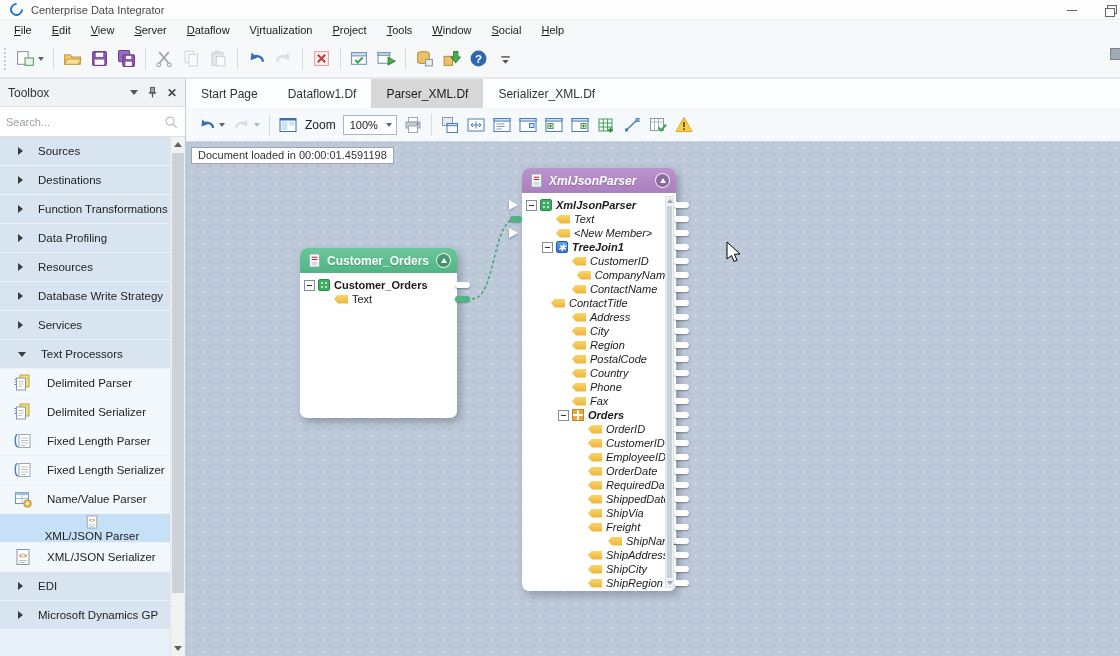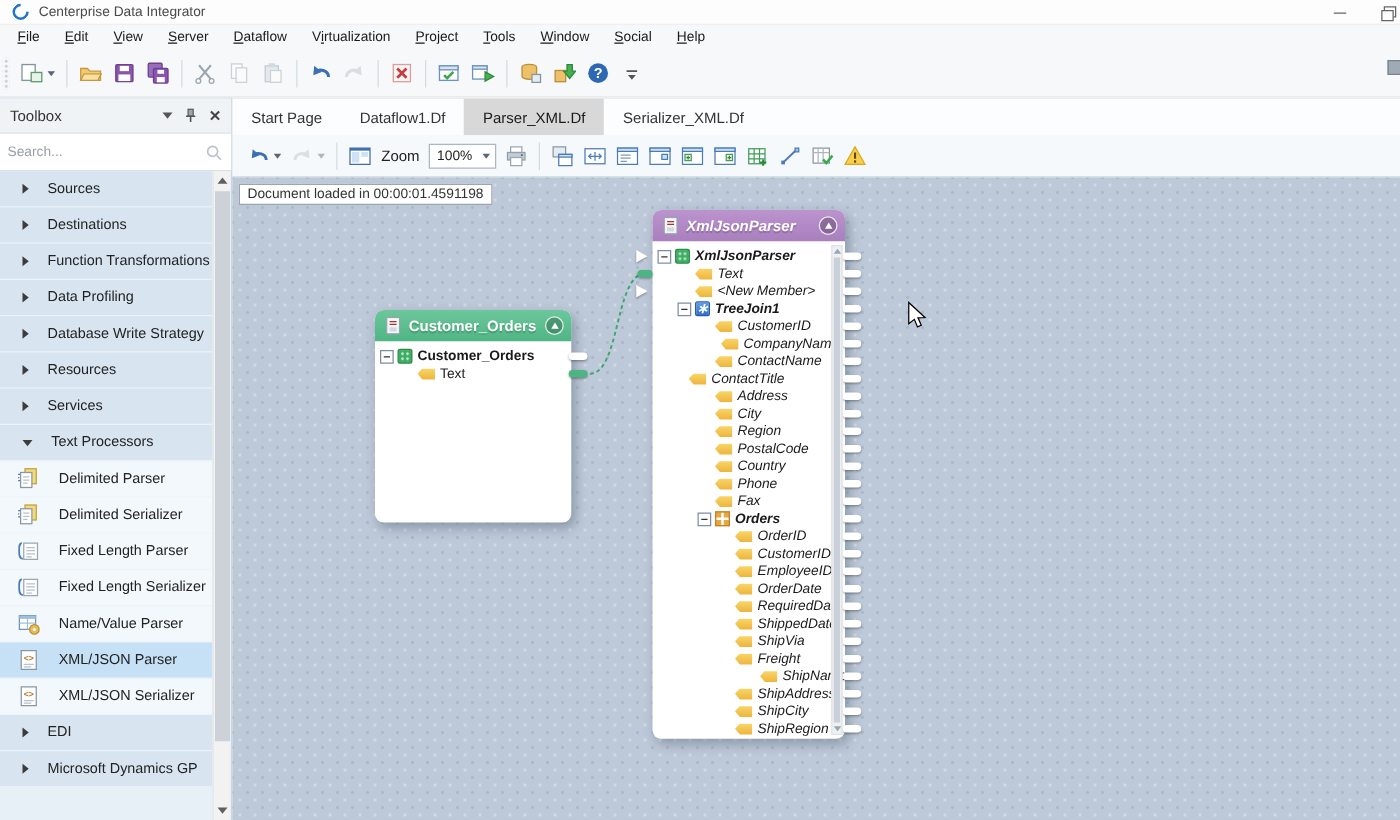--- a/index.html
+++ b/index.html
@@ -54,21 +54,21 @@
   .chev { width:0;height:0;border-left:4px solid transparent;border-right:4px solid transparent;border-top:5px solid #555; cursor:default;}
   #toolbox-search { height:30px; background:#fff; border-bottom:1px solid #d9e0e6;
     display:flex; align-items:center; padding:0 6px; }
   #toolbox-search input { flex:1; border:none; outline:none; font-size:11px; color:#444;
     font-family:"Liberation Sans",sans-serif; background:transparent;}
   #toolbox-search input::placeholder { color:#9aa0a6; }
   #toolbox-list { position:absolute; left:0; right:15px; top:58px; bottom:0; overflow:hidden; }
   .tbx-row { height:29px; display:flex; align-items:center; border-bottom:1px solid #edf3f9; cursor:default;}
   .tbx-row.category { background:#d8e5f1; }
   .tbx-row.tool { background:#f3f8fc; }
-  .tbx-row.tool.selected { background:#c6e0f6; }
+  .tbx-row.tool.selected { background:#c6e0f6;flex-direction:column; }
   .cat-arrow { margin-left:18px; width:0; height:0; }
   .cat-arrow.closed { border-top:4px solid transparent; border-bottom:4px solid transparent; border-left:5px solid #3c3c3c;}
   .cat-arrow.open { border-left:4px solid transparent; border-right:4px solid transparent; border-top:5px solid #3c3c3c;}
   .tbx-row.category .tbx-label { margin-left:15px; font-size:11.5px; color:#222; }
   .tbx-row.tool svg { width:20px; height:20px; margin-left:13px; }
   .tbx-row.tool .tbx-label { margin-left:14px; font-size:11.5px; color:#222; }
 
   
   #toolbox-scroll { position:absolute; right:1px; top:58px; bottom:0; width:14px; background:#f2f2f2; border-left:1px solid #e2e6ea;}
   .sb-btn { position:absolute; left:0; width:14px; height:15px; display:flex; align-items:center; justify-content:center; cursor:default;}
@@ -461,25 +461,25 @@
       <div class="tbx-row category">
         <span class="cat-arrow closed"></span>
         <span class="tbx-label">Function Transformations</span>
       </div>
       <div class="tbx-row category">
         <span class="cat-arrow closed"></span>
         <span class="tbx-label">Data Profiling</span>
       </div>
       <div class="tbx-row category">
         <span class="cat-arrow closed"></span>
+        <span class="tbx-label">Resources</span>
+      </div>
+      <div class="tbx-row category">
+        <span class="cat-arrow closed"></span>
         <span class="tbx-label">Database Write Strategy</span>
-      </div>
-      <div class="tbx-row category">
-        <span class="cat-arrow closed"></span>
-        <span class="tbx-label">Resources</span>
       </div>
       <div class="tbx-row category">
         <span class="cat-arrow closed"></span>
         <span class="tbx-label">Services</span>
       </div>
       <div class="tbx-row category">
         <span class="cat-arrow open"></span>
         <span class="tbx-label">Text Processors</span>
       </div>
       <div class="tbx-row tool">

